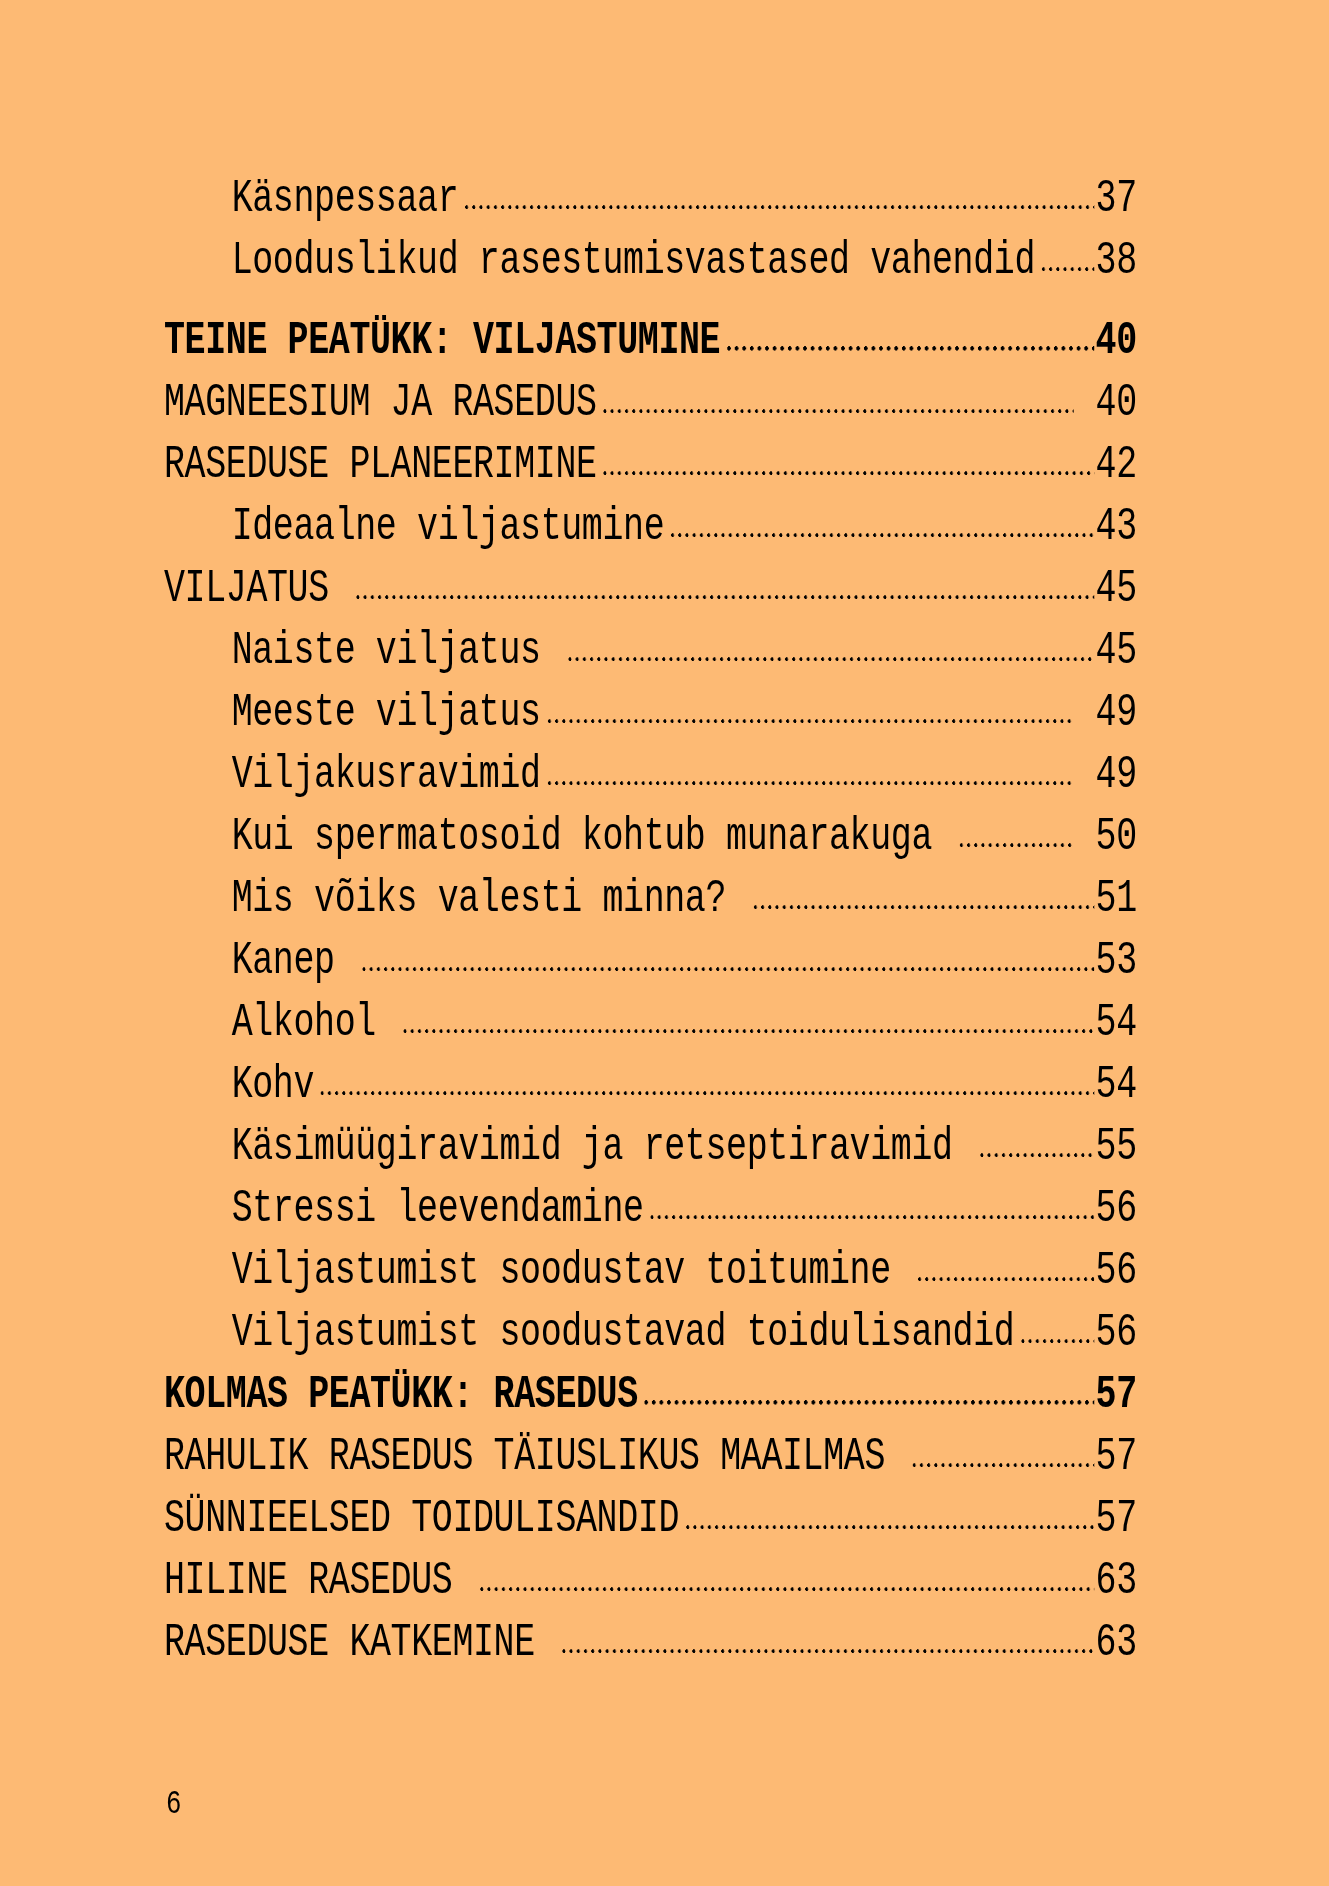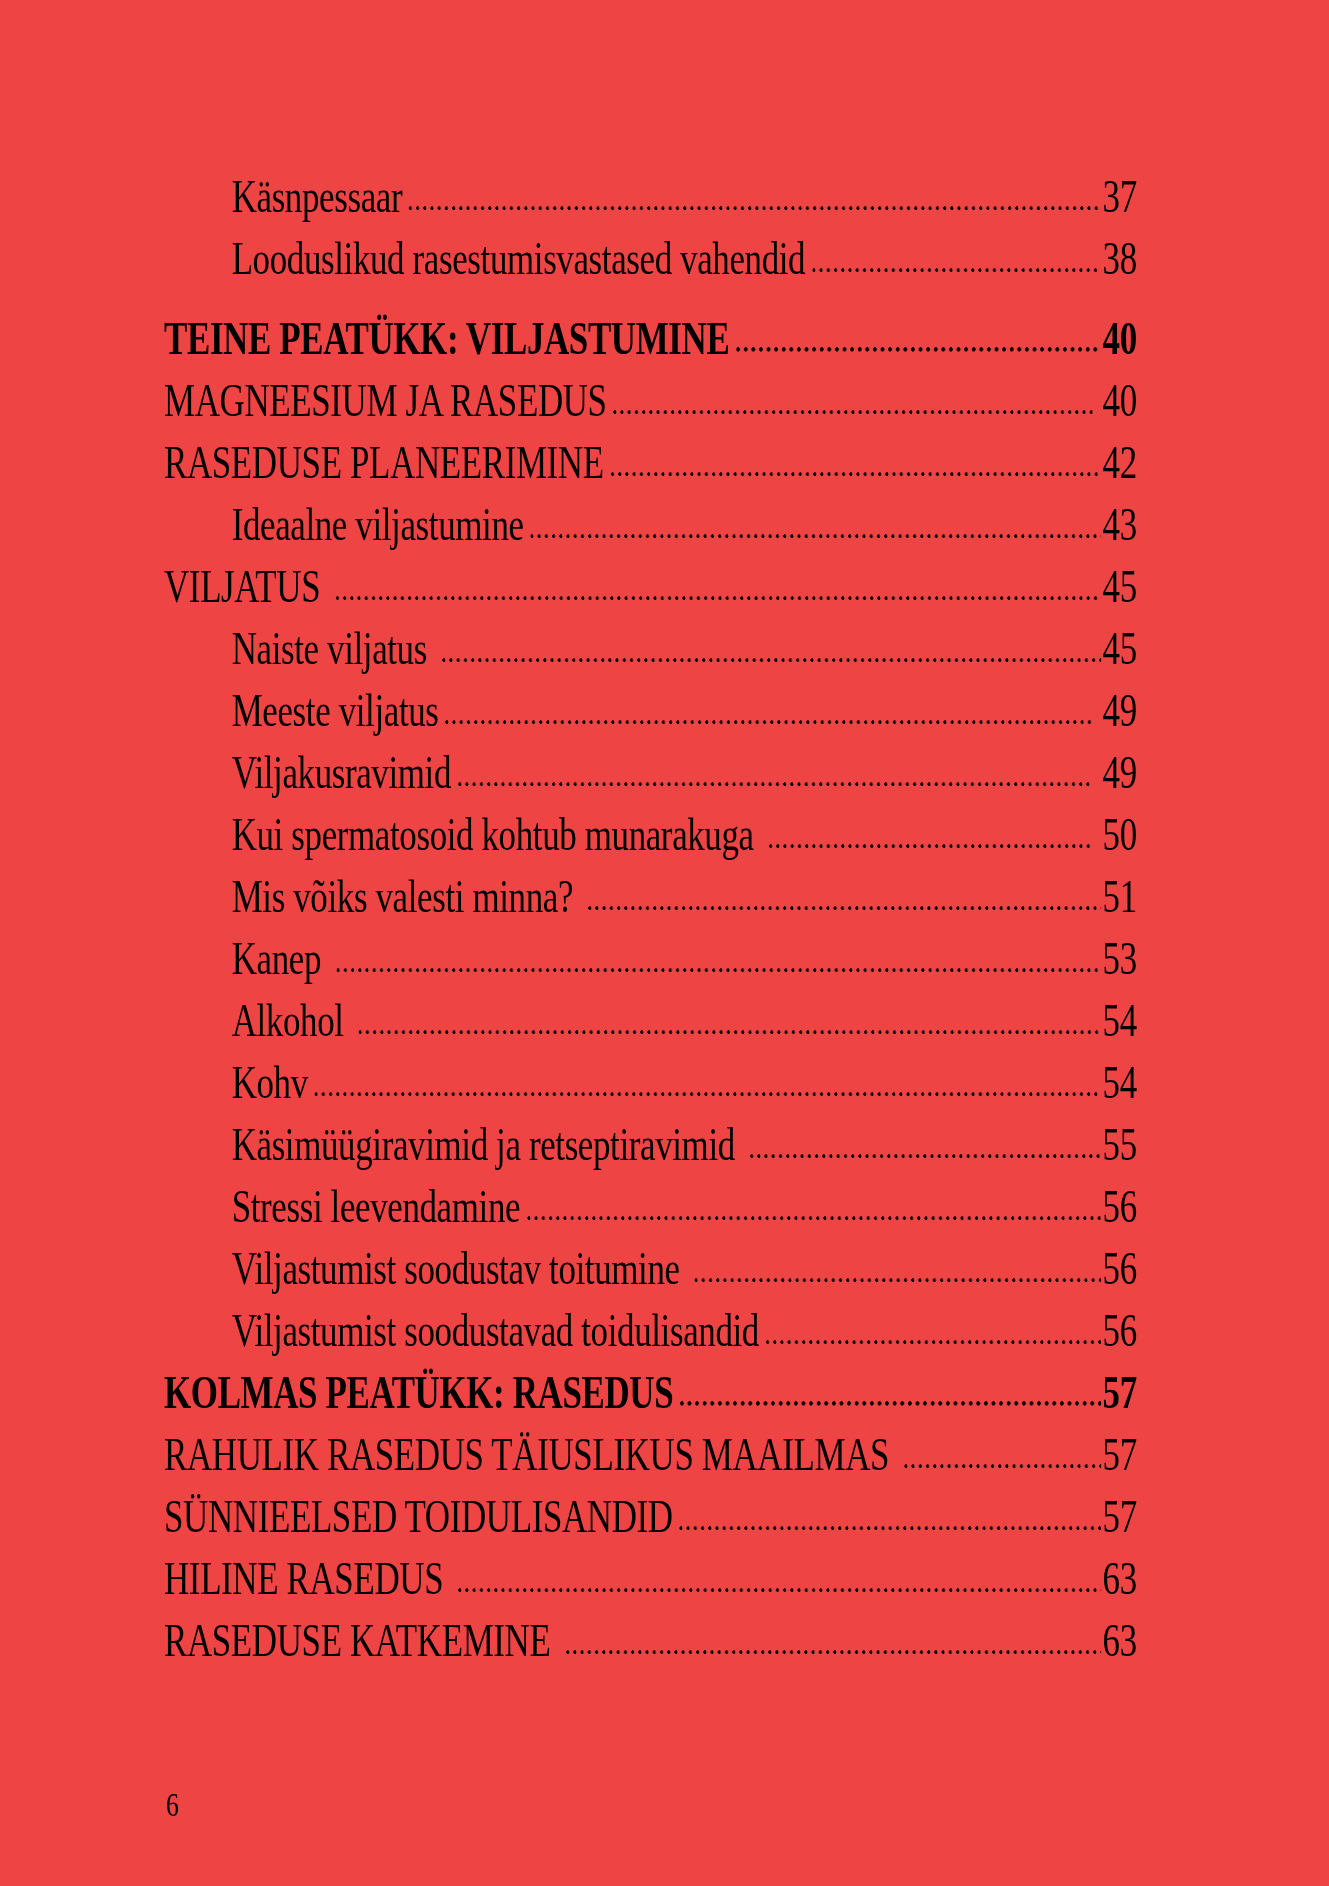--- a/index.html
+++ b/index.html
@@ -1,23 +1,23 @@
 <!DOCTYPE html>
 <html><head>
 <meta charset="utf-8">
 <style>
   html, body { margin: 0; padding: 0; background: #e8e8e8; }
   .page {
     position: relative;
     width: 1329px;
     height: 1886px;
     margin: 0 auto;
-    background: #ef4444;
+    background: #fdba74;
     color: #000000;
-    font-family: Liberation Serif, serif;
+    font-family: Liberation Mono, monospace;
     overflow: hidden;
   }
   
   .toc-scale {
     position: absolute;
     left: 164px;
     top: 166px;
     width: 1280px;
     transform: scaleX(0.76);
     transform-origin: left top;

